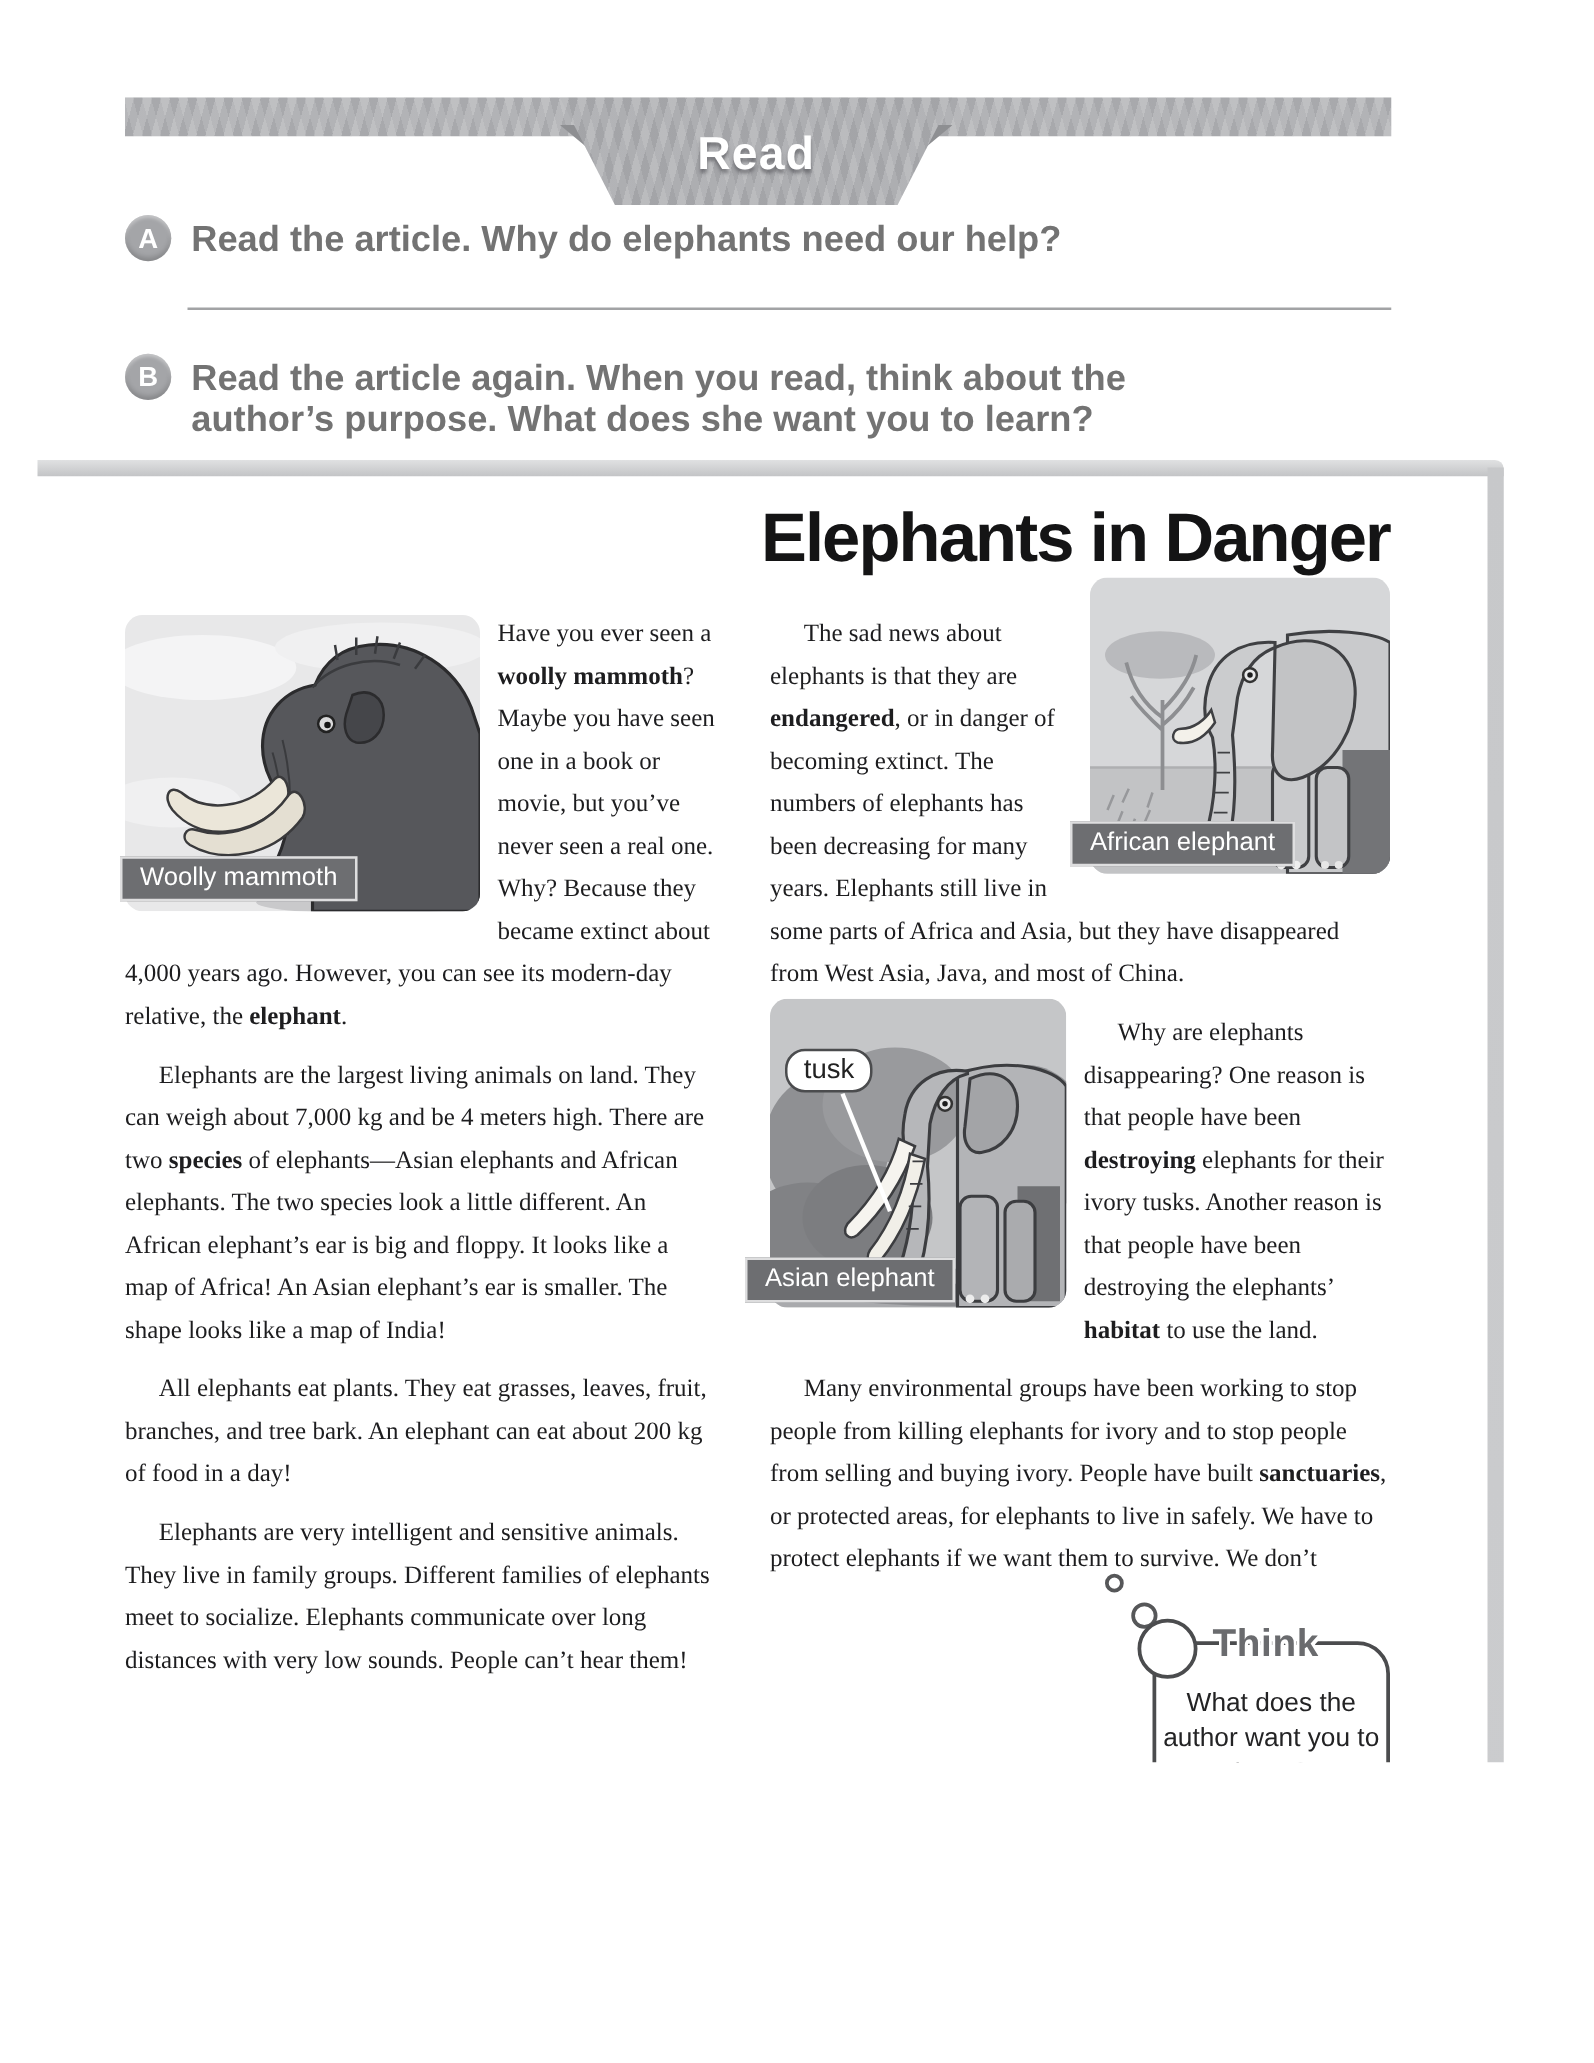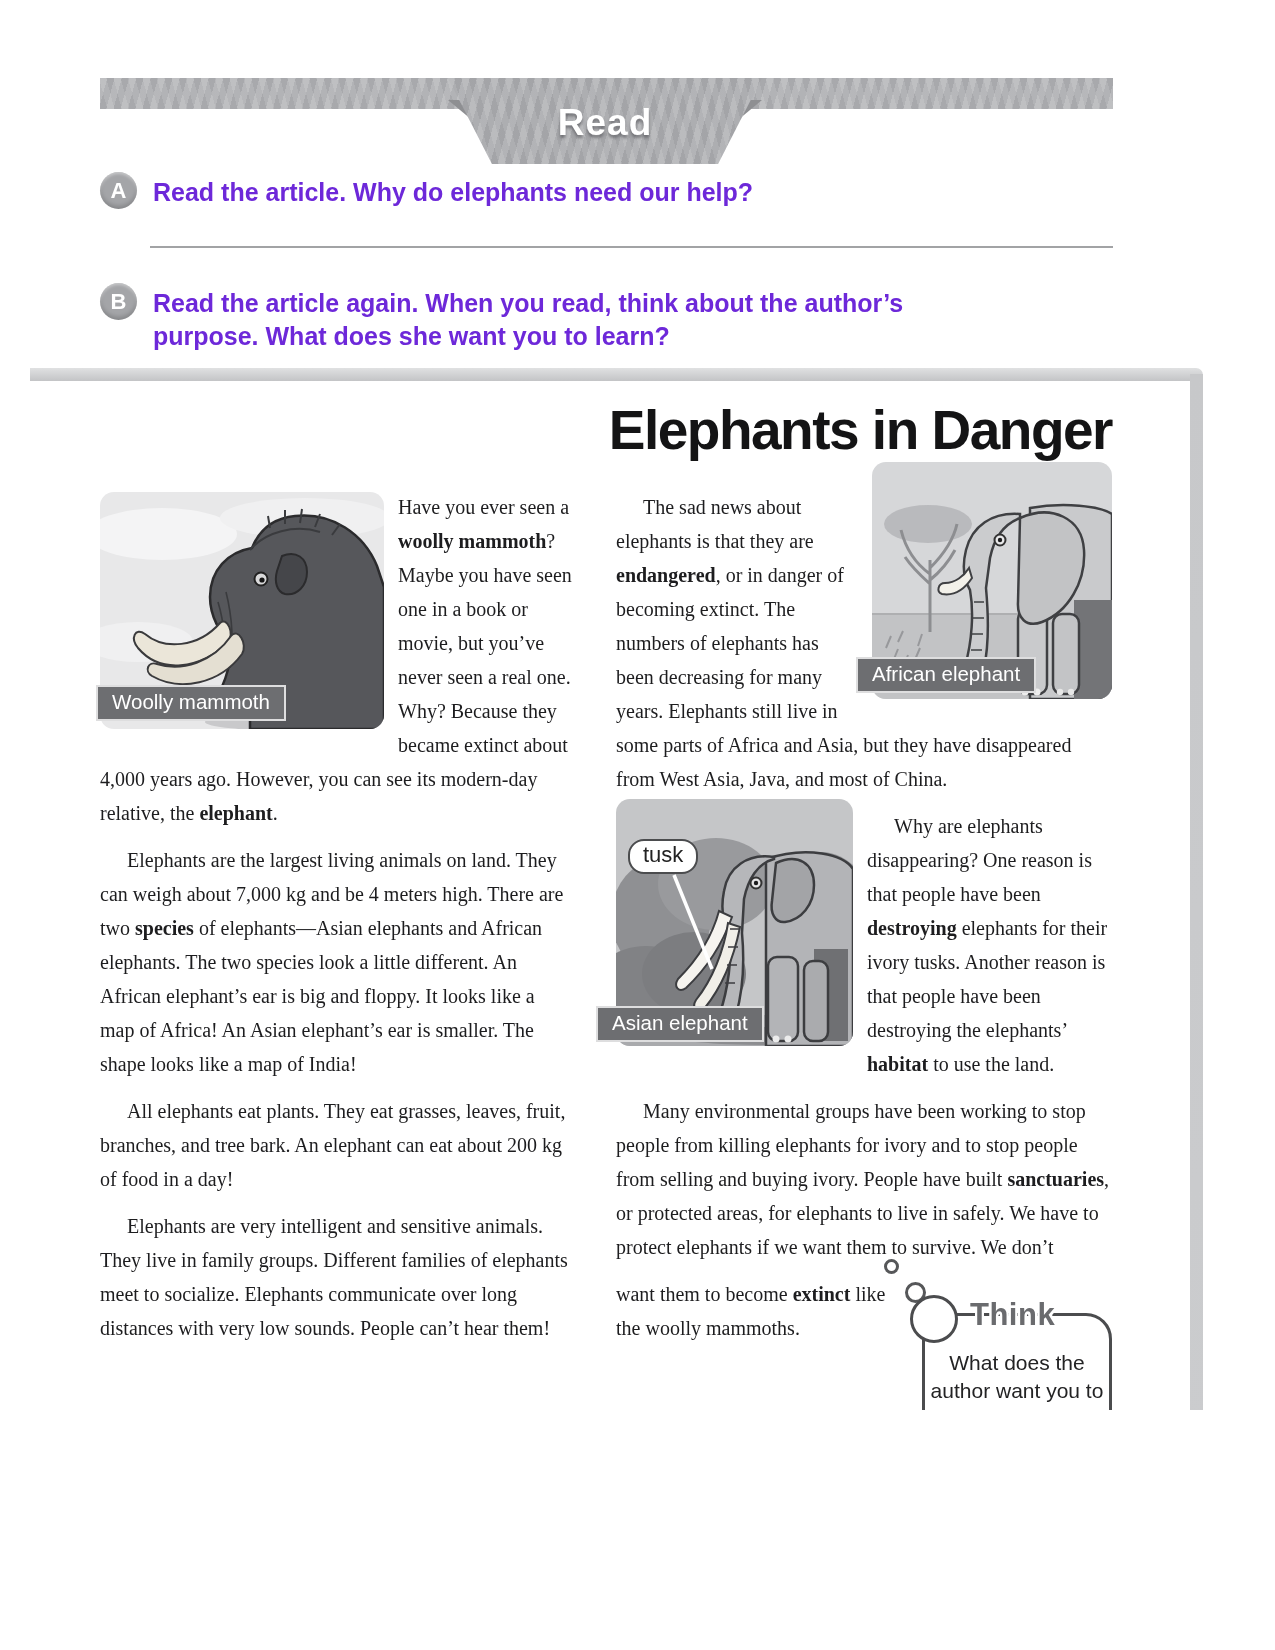--- a/index.html
+++ b/index.html
@@ -38,21 +38,21 @@
   .task-a { top:172px; }
   .task-b { top:283px; }
   .marker {
     flex:0 0 auto; width:37px; height:37px; border-radius:50%;
     background:#a4a5a8; color:#ffffff; font-weight:bold; font-size:22px;
     display:flex; align-items:center; justify-content:center;
     box-shadow:inset 0 -3px 4px rgba(0,0,0,.18), inset 0 2px 3px rgba(255,255,255,.4);
   }
   .task-text {
     margin-left:16px; padding-top:4px; max-width:825px;
-    font-size:25px; font-weight:bold; color:#6d28d9; line-height:33px;
+    font-size:29px; font-weight:bold; color:#737373; line-height:33px;
   }
   .rule-a {
     position:absolute; left:150px; top:246px; width:963px; height:2px; background:#a2a3a5;
   }
   
   .panel-top {
     position:absolute; left:30px; top:368px; width:1173px; height:13px;
     background:linear-gradient(to bottom,#e0e1e2,#c3c4c6); border-top-right-radius:7px;
   }
   .panel-right {
@@ -266,21 +266,20 @@
 
         <div class="para-group">
           <div class="think-wrap">
             <div class="think-c1"></div>
             <div class="think-c2"></div>
             <div class="think-bubble"></div>
             <div class="think-bump"></div>
             <div class="think-title">Think</div>
             <div class="think-question">What does the author want you to learn?</div>
           </div>
-          <p class="body-text"><span>want them to become </span><b>extinct</b><span> like the woolly mammoths.</span></p>
         </div>
 
       </div>
     </div>
   </div>
 
   <div class="footer">
     <div class="page-number">4</div>
     <div class="footer-unit">Unit 1</div>
     <div class="footer-section">Read</div>

